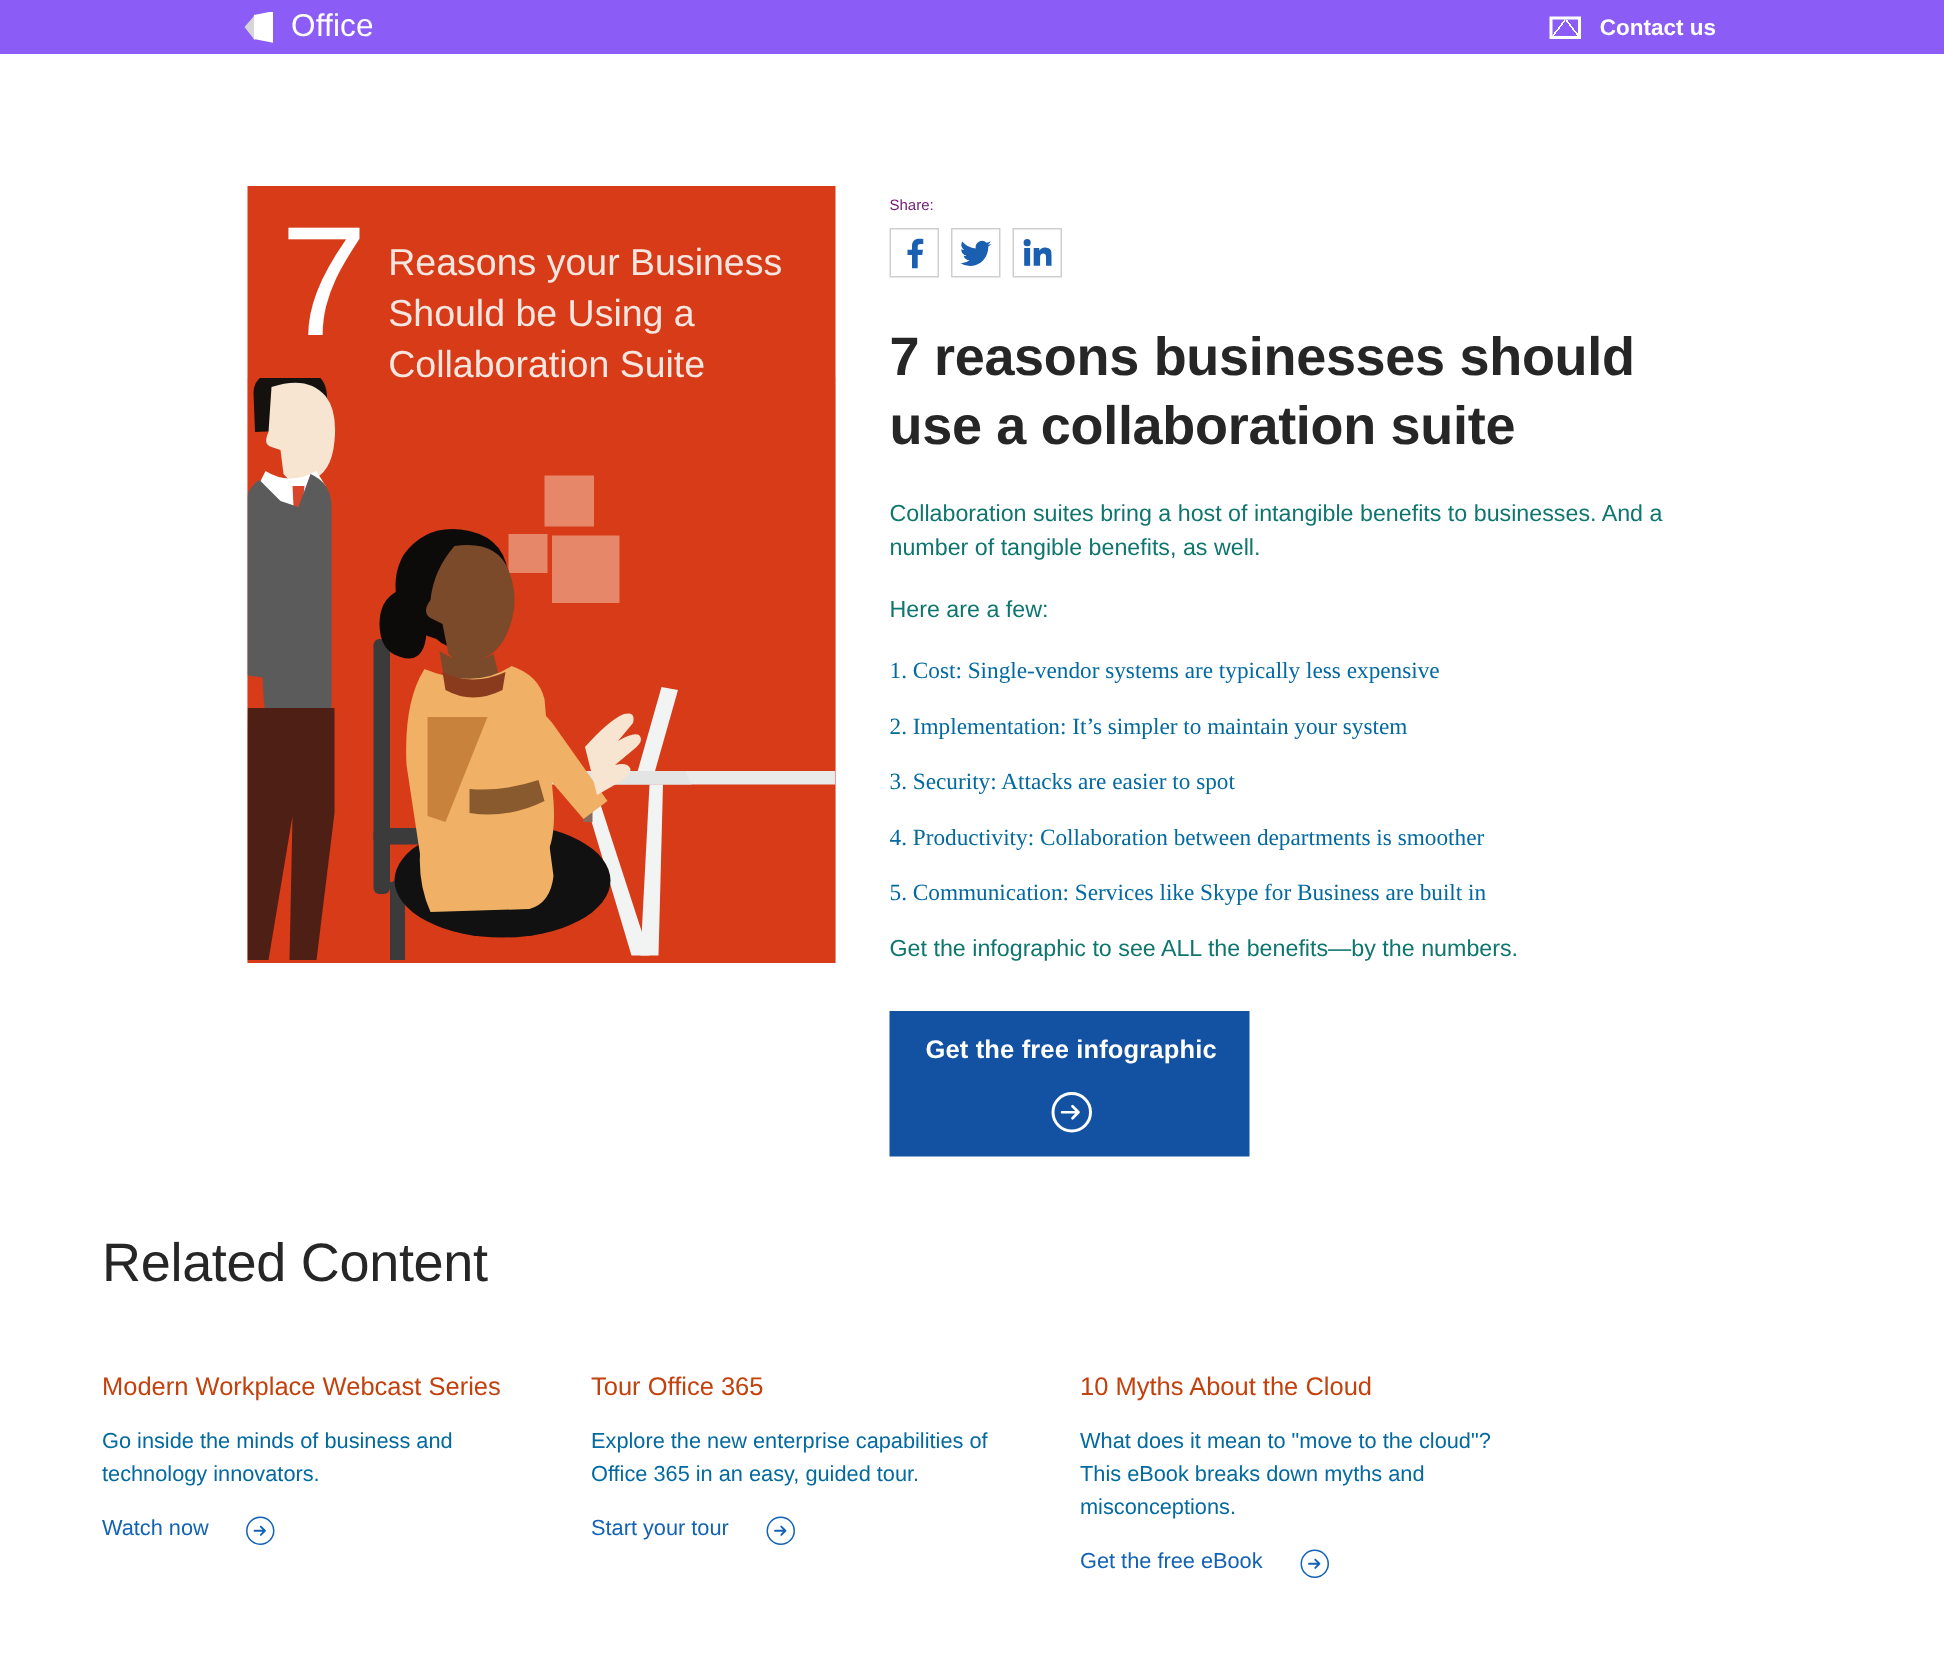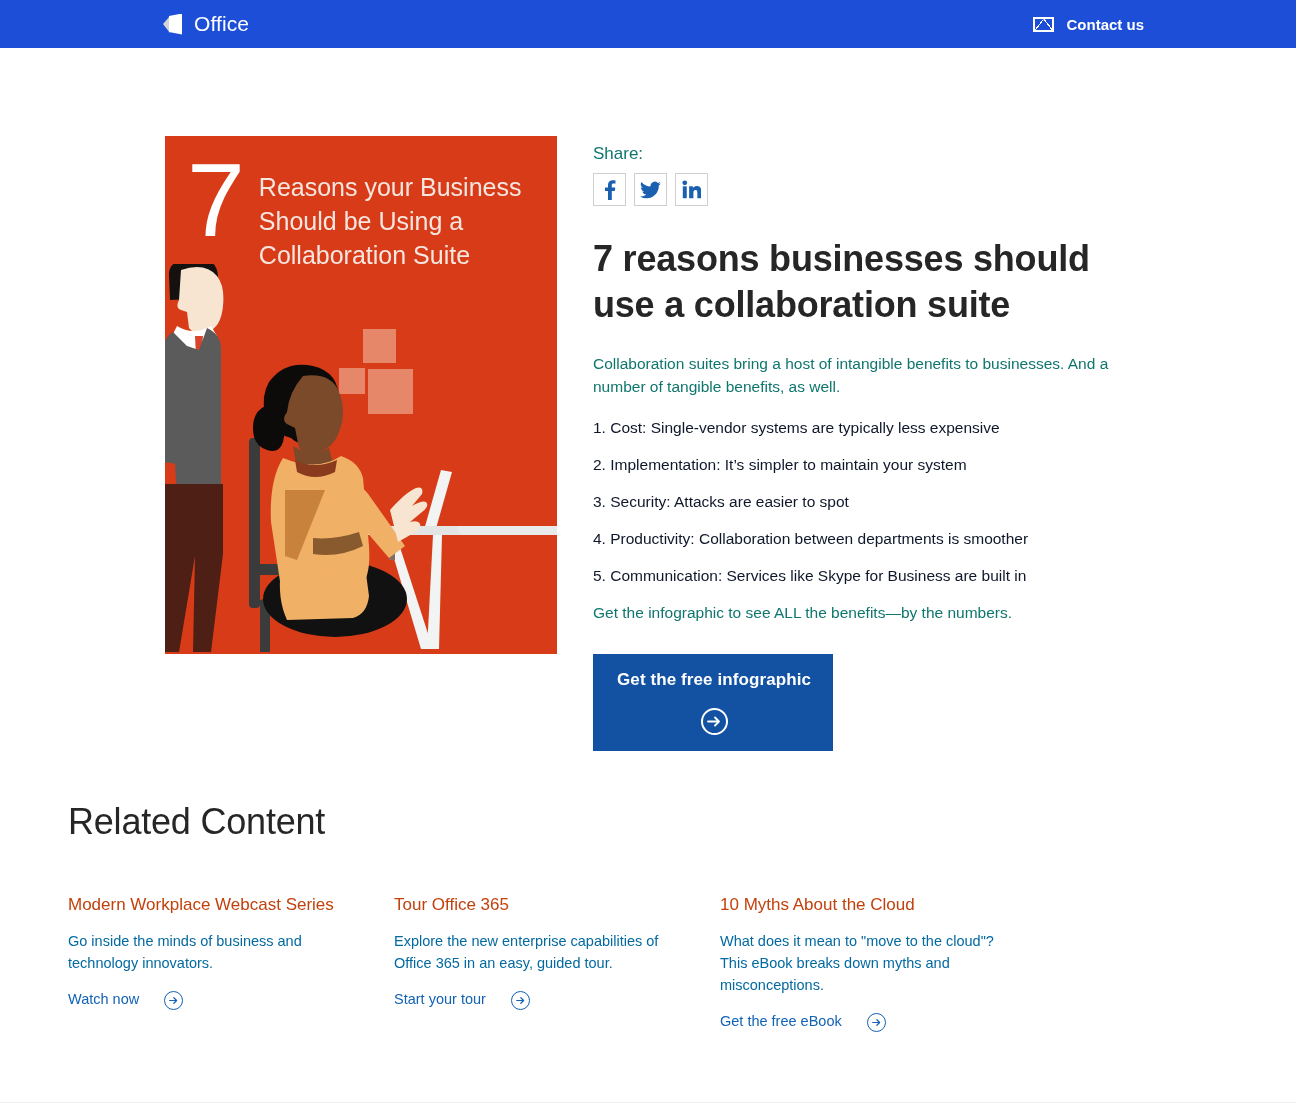--- a/index.html
+++ b/index.html
@@ -6,22 +6,22 @@
   html, body {
     width: 1296px;
     font-family: "Liberation Sans", sans-serif;
     background: #ffffff;
     color: #333333;
     -webkit-font-smoothing: antialiased;
   }
 
   
   .topnav {
-    height: 48px;
-    background: #1d4ed8;
+    height: 36px;
+    background: #8b5cf6;
     display: flex;
     align-items: center;
     justify-content: space-between;
     padding: 0 152px 0 163px;
   }
   .brand { display: flex; align-items: center; gap: 11px; }
   .brand-mark { width: 20px; height: 21px; position: relative; }
   .brand-mark .leafA {
     position: absolute; left: 0; top: 2px;
     width: 0; height: 0;
@@ -73,38 +73,38 @@
   }
   .cover-lines { padding-top: 12px; }
   .cover-lines div {
     font-size: 25px; line-height: 34px; color: #f6e6e0; font-weight: 300;
     white-space: nowrap;
   }
   .illus { position:absolute; left:0; top:128px; width:392px; height:390px; }
 
   
   .right { flex: 1; padding-top: 8px; }
-  .share-label { font-size: 17px; color:#0f766e; margin-bottom: 9px; }
+  .share-label { font-size: 10px; color:#701a75; margin-bottom: 9px; }
   .share-row { display:flex; gap: 8px; margin-bottom: 30px; }
   .share-btn {
     width: 33px; height: 33px; border: 1px solid #cfcfcf; background:#fff;
     display:flex; align-items:center; justify-content:center; cursor:pointer;
   }
   .share-btn svg { display:block; }
 
   h1.headline {
     font-size: 36px; line-height: 46px; font-weight: 700; color: #262626;
     letter-spacing: -0.2px; margin-bottom: 24px;
   }
   p.body, li.body {
     font-size: 15.5px; line-height: 23px; color: #0f766e;
     margin-bottom: 18px;
   }
   ol.reasons { list-style: none; }
-  ol.reasons li { font-size: 15.5px; line-height: 23px; color:#0f172a; margin-bottom: 14px; }
+  ol.reasons li { font-size: 15.5px; line-height: 23px; color:#0369a1; margin-bottom: 14px; font-family: Liberation Serif, serif; }
 
   .cta {
     display: inline-flex; align-items: center; gap: 18px;
     background: #1352a2; color:#ffffff; text-decoration: none;
     padding: 16px 22px 16px 24px; margin-top: 12px; cursor: pointer;
     border: none;
     flex-direction: column;
   }
   .cta .label { font-size: 17px; font-weight: 700; letter-spacing: .1px; }
   .arrow-circle {
@@ -229,20 +229,21 @@
             <rect x="1" y="8" width="5" height="15" fill="#1b5fb0"></rect>
             <circle cx="3.5" cy="3.5" r="3" fill="#1b5fb0"></circle>
             <path d="M9 8h4.7v2.1h.1c.7-1.2 2.3-2.5 4.7-2.5 5 0 5.9 3.1 5.9 7.2V23h-5v-6.7c0-1.6 0-3.7-2.3-3.7-2.3 0-2.7 1.8-2.7 3.6V23H9z" fill="#1b5fb0"></path>
           </svg>
         </div>
       </div>
 
       <h1 class="headline">7 reasons businesses should use a collaboration suite</h1>
 
       <p class="body">Collaboration suites bring a host of intangible benefits to businesses. And a number of tangible benefits, as well.</p>
+      <p class="body">Here are a few:</p>
 
       <ol class="reasons">
         <li>1. Cost: Single-vendor systems are typically less expensive</li>
         <li>2. Implementation: It’s simpler to maintain your system</li>
         <li>3. Security: Attacks are easier to spot</li>
         <li>4. Productivity: Collaboration between departments is smoother</li>
         <li>5. Communication: Services like Skype for Business are built in</li>
       </ol>
 
       <p class="body">Get the infographic to see ALL the benefits—by the numbers.</p>

